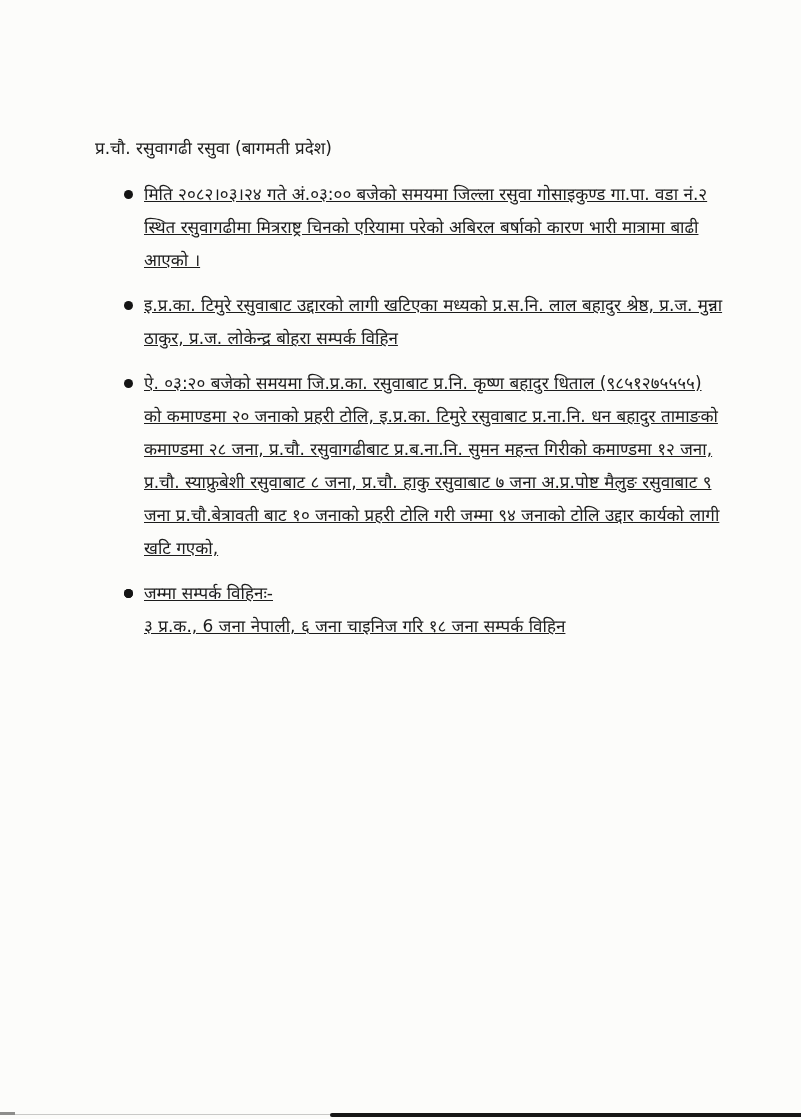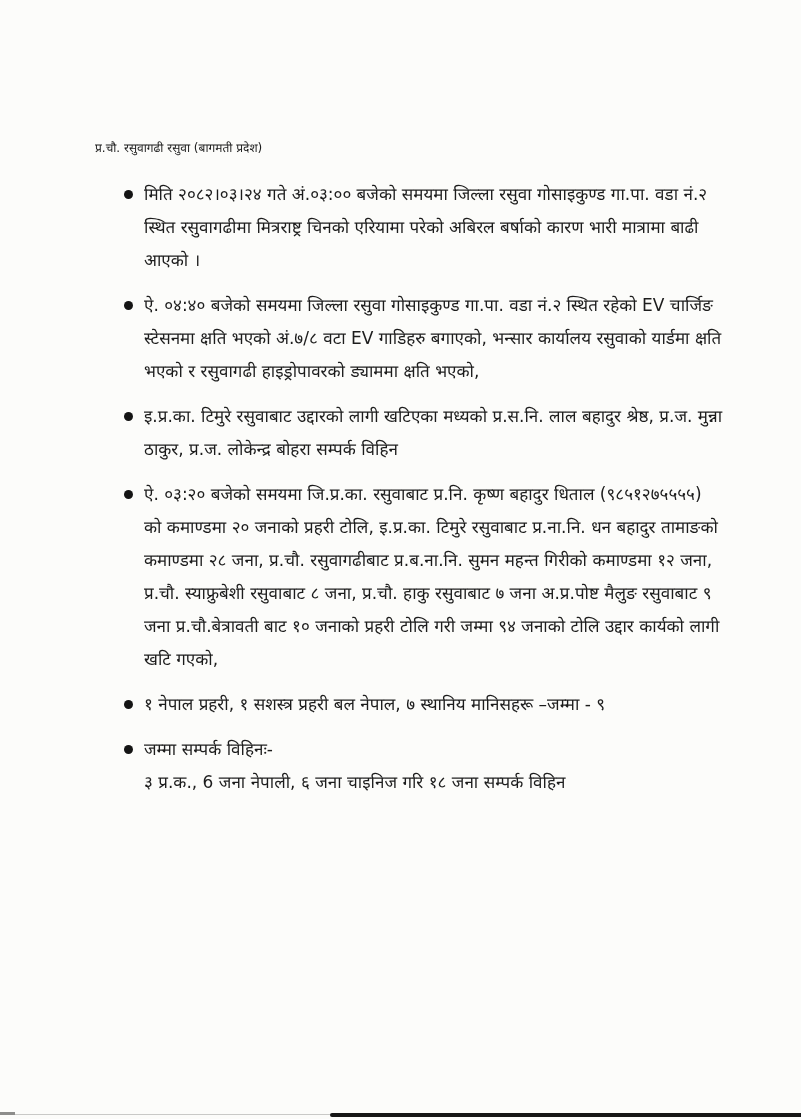--- a/index.html
+++ b/index.html
@@ -20,35 +20,36 @@
     background: #fcfcfa;
     overflow: hidden;
   }
   .content {
     position: absolute;
     left: 95px;
     top: 133px;
     width: 628px;
   }
   .header-line {
-    font-size: 12px;
+    font-size: 17px;
     line-height: 31px;
     white-space: nowrap;
   }
   ul.bullets {
     list-style: none;
     margin: 14px 0 0 0;
     padding: 0;
   }
   li.bullet {
     position: relative;
     padding-left: 49px;
     margin-bottom: 12px;
     font-size: 17px;
     line-height: 33px;
+    text-decoration: underline;
   }
   li.bullet .dot {
     position: absolute;
     left: 29px;
     top: 12px;
     width: 9px;
     height: 9px;
     background: #141414;
     border-radius: 50%;
   }
@@ -96,39 +97,34 @@
 
 
     <ul class="bullets">
 
       <li class="bullet">
         <span class="dot"></span>
         <div class="btext">मिति २०८२।०३।२४ गते अं.०३:०० बजेको समयमा जिल्ला रसुवा गोसाइकुण्ड गा.पा. वडा नं.२ स्थित रसुवागढीमा मित्रराष्ट्र चिनको एरियामा परेको अबिरल बर्षाको कारण भारी मात्रामा बाढी आएको ।</div>
       </li>
 
 
-      <li class="bullet">
-        <span class="dot"></span>
-        <div class="btext">ऐ. ०४:४० बजेको समयमा जिल्ला रसुवा गोसाइकुण्ड गा.पा. वडा नं.२ स्थित रहेको EV चार्जिङ स्टेसनमा क्षति भएको अं.७/८ वटा EV गाडिहरु बगाएको, भन्सार कार्यालय रसुवाको यार्डमा क्षति भएको र रसुवागढी हाइड्रोपावरको ड्याममा क्षति भएको,</div>
-      </li>
 
       <li class="bullet">
         <span class="dot"></span>
         <div class="btext">इ.प्र.का. टिमुरे रसुवाबाट उद्दारको लागी खटिएका मध्यको प्र.स.नि. लाल बहादुर श्रेष्ठ, प्र.ज. मुन्ना ठाकुर, प्र.ज. लोकेन्द्र बोहरा सम्पर्क विहिन</div>
       </li>
 
       <li class="bullet">
         <span class="dot"></span>
         <div class="btext">ऐ. ०३:२० बजेको समयमा जि.प्र.का. रसुवाबाट प्र.नि. कृष्ण बहादुर धिताल (९८५१२७५५५५) को कमाण्डमा २० जनाको प्रहरी टोलि, इ.प्र.का. टिमुरे रसुवाबाट प्र.ना.नि. धन बहादुर तामाङको कमाण्डमा २८ जना, प्र.चौ. रसुवागढीबाट प्र.ब.ना.नि. सुमन महन्त गिरीको कमाण्डमा १२ जना, प्र.चौ. स्याफ्रुबेशी रसुवाबाट ८ जना, प्र.चौ. हाकु रसुवाबाट ७ जना अ.प्र.पोष्ट मैलुङ रसुवाबाट ९ जना प्र.चौ.बेत्रावती बाट १० जनाको प्रहरी टोलि गरी जम्मा ९४ जनाको टोलि उद्दार कार्यको लागी खटि गएको,</div>
       </li>
 
       <li class="bullet">
         <span class="dot"></span>
         <div class="btext">
-          <div>१ नेपाल प्रहरी, १ सशस्त्र प्रहरी बल नेपाल, ७ स्थानिय मानिसहरू –जम्मा - ९</div>
         </div>
       </li>
 
       <li class="bullet">
         <span class="dot"></span>
         <div class="btext">
           <div>जम्मा सम्पर्क विहिनः-</div>
           <div>३ प्र.क., 6 जना नेपाली, ६ जना चाइनिज गरि १८ जना सम्पर्क विहिन</div>
         </div>
       </li>

